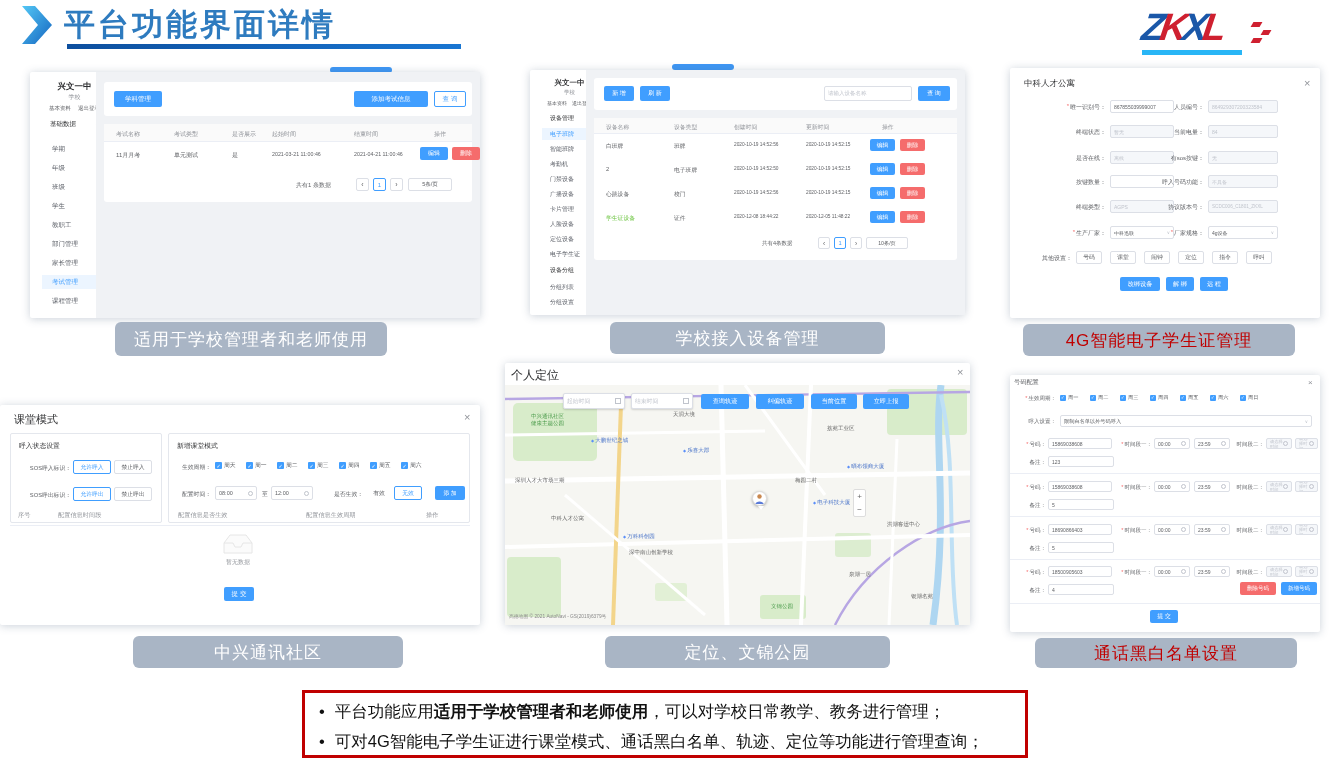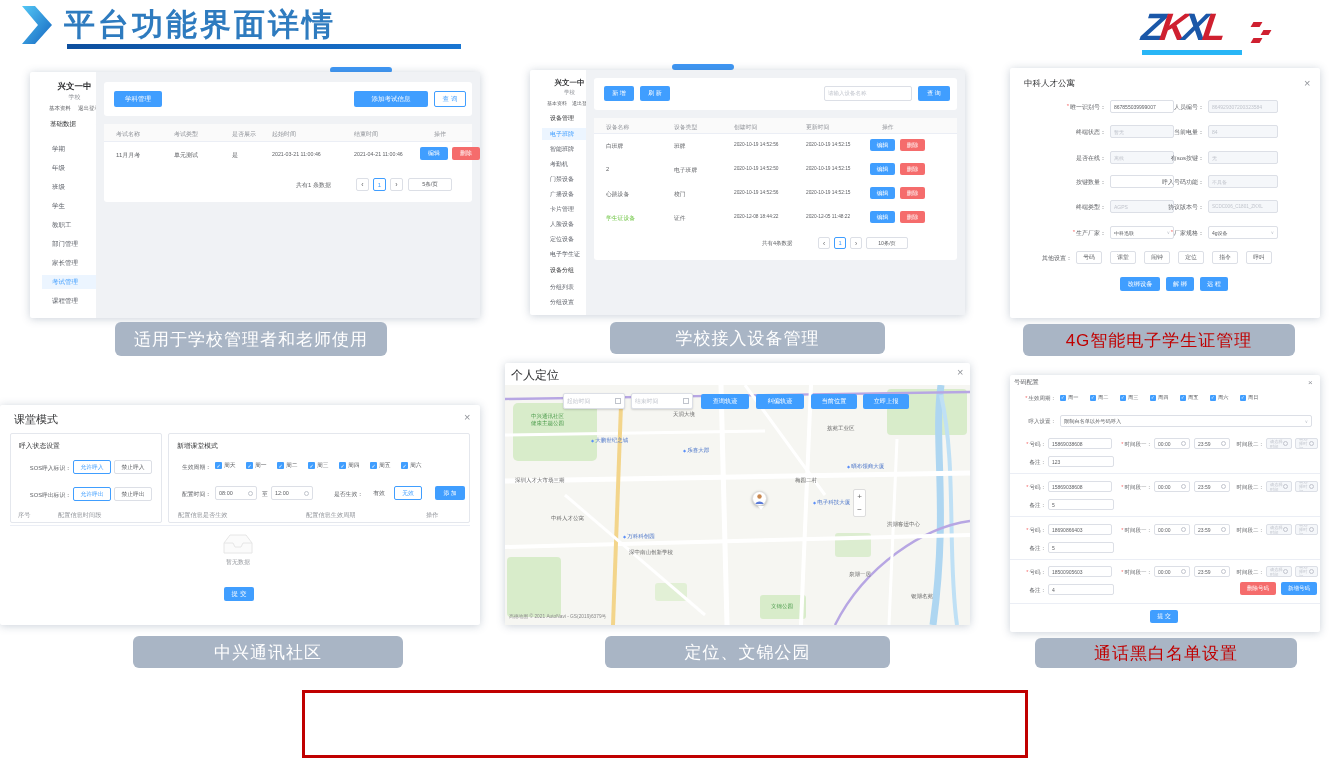--- a/index.html
+++ b/index.html
@@ -659,13 +659,15 @@
   <div class="bred abs" style="left:230px;top:207px;width:36px;height:13px;font-size:5.5px">删除号码</div>
   <div class="bblue abs" style="left:271px;top:207px;width:36px;height:13px;font-size:5.5px">新增号码</div>
   <hr class="sep" style="left:0;top:228px;width:310px">
   <div class="bblue abs" style="left:140px;top:235px;width:28px;height:13px;font-size:6px">提 交</div>
 </div>
 <div class="cap red" style="left:1035px;top:638px;width:262px;height:30px">
     <span>通话黑白名单设置</span>
   </div>
 
 <div class="notes">
+  <div class="note-line"><span class="dot">•</span><span>平台功能应用</span><b>适用于学校管理者和老师使用</b><span>，可以对学校日常教学、教务进行管理；</span></div>
+  <div class="note-line"><span class="dot">•</span><span>可对4G智能电子学生证进行课堂模式、通话黑白名单、轨迹、定位等功能进行管理查询；</span></div>
 </div>
 
 </body></html>

